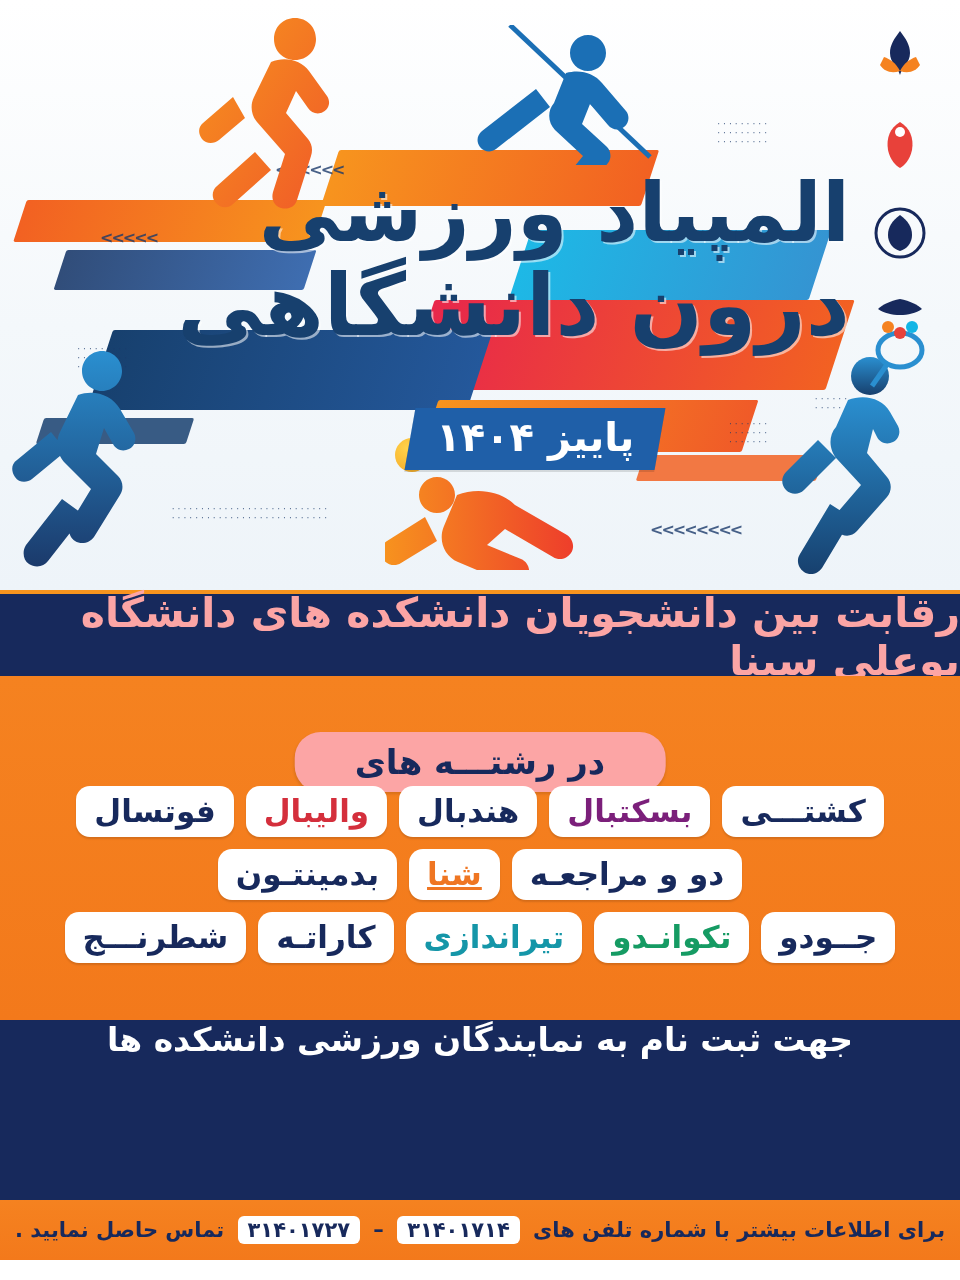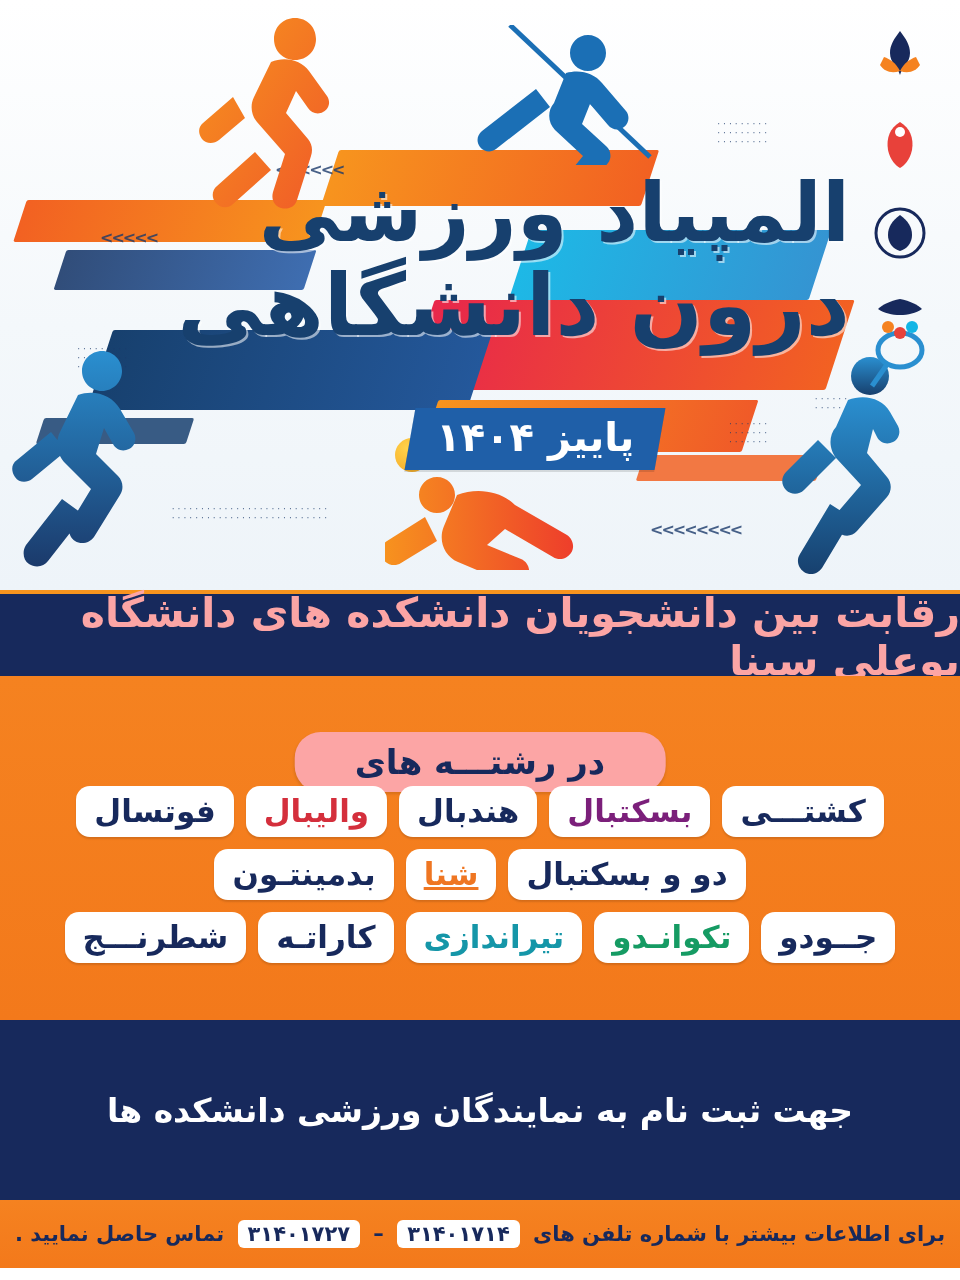--- a/index.html
+++ b/index.html
@@ -90,28 +90,28 @@
   .chip.c-purple{color:#7b1f7a;}
   .chip.c-orange{color:#ef7622;text-decoration:underline;}
   .chip.c-red{color:#d42f3c;}
   .chip.c-green{color:#159b63;}
   .chip.c-teal{color:#1596a8;}
 
   
   .cta{
     position:absolute;left:0;top:1020px;width:960px;height:180px;
     background:#17295c;color:#ffffff;
-    display:flex;flex-direction:column;align-items:center;justify-content:center;gap:14px;
+    display:flex;flex-direction:column;align-items:center;justify-content:flex-start;gap:14px;
   }
   .cta-line{font-size:33px;font-weight:bold;}
   .cta-line .hl{color:#ffd200;}
 
   
   .footer{
-    position:absolute;left:0;top:1200px;width:960px;height:68px;
+    position:absolute;left:0;top:1200px;width:960px;height:60px;
     background:linear-gradient(180deg,#f58220 0%,#f3791b 100%);
     display:flex;align-items:center;justify-content:center;
   }
   .footer-text{color:#17295c;font-size:21px;font-weight:bold;white-space:nowrap;}
   .phone{
     background:#ffffff;border-radius:6px;padding:2px 10px;margin:0 6px;
     display:inline-block;color:#17295c;
   }
 
   
@@ -277,21 +277,21 @@
 
   <div class="chips">
     <div class="chip-row">
       <div class="chip c-blue">کشتـــی</div>
       <div class="chip c-purple">بسکتبال</div>
       <div class="chip c-blue">هندبال</div>
       <div class="chip c-red">والیبال</div>
       <div class="chip c-blue">فوتسال</div>
     </div>
     <div class="chip-row">
-      <div class="chip c-blue">دو و بسکتبال</div>
+      <div class="chip c-blue">دو و مراجعـه</div>
       <div class="chip c-orange">شنا</div>
       <div class="chip c-blue">بدمینتـون</div>
     </div>
     <div class="chip-row">
       <div class="chip c-blue">جــودو</div>
       <div class="chip c-green">تکوانـدو</div>
       <div class="chip c-teal">تیراندازی</div>
       <div class="chip c-blue">کاراتـه</div>
       <div class="chip c-blue">شطرنـــج</div>
     </div>

